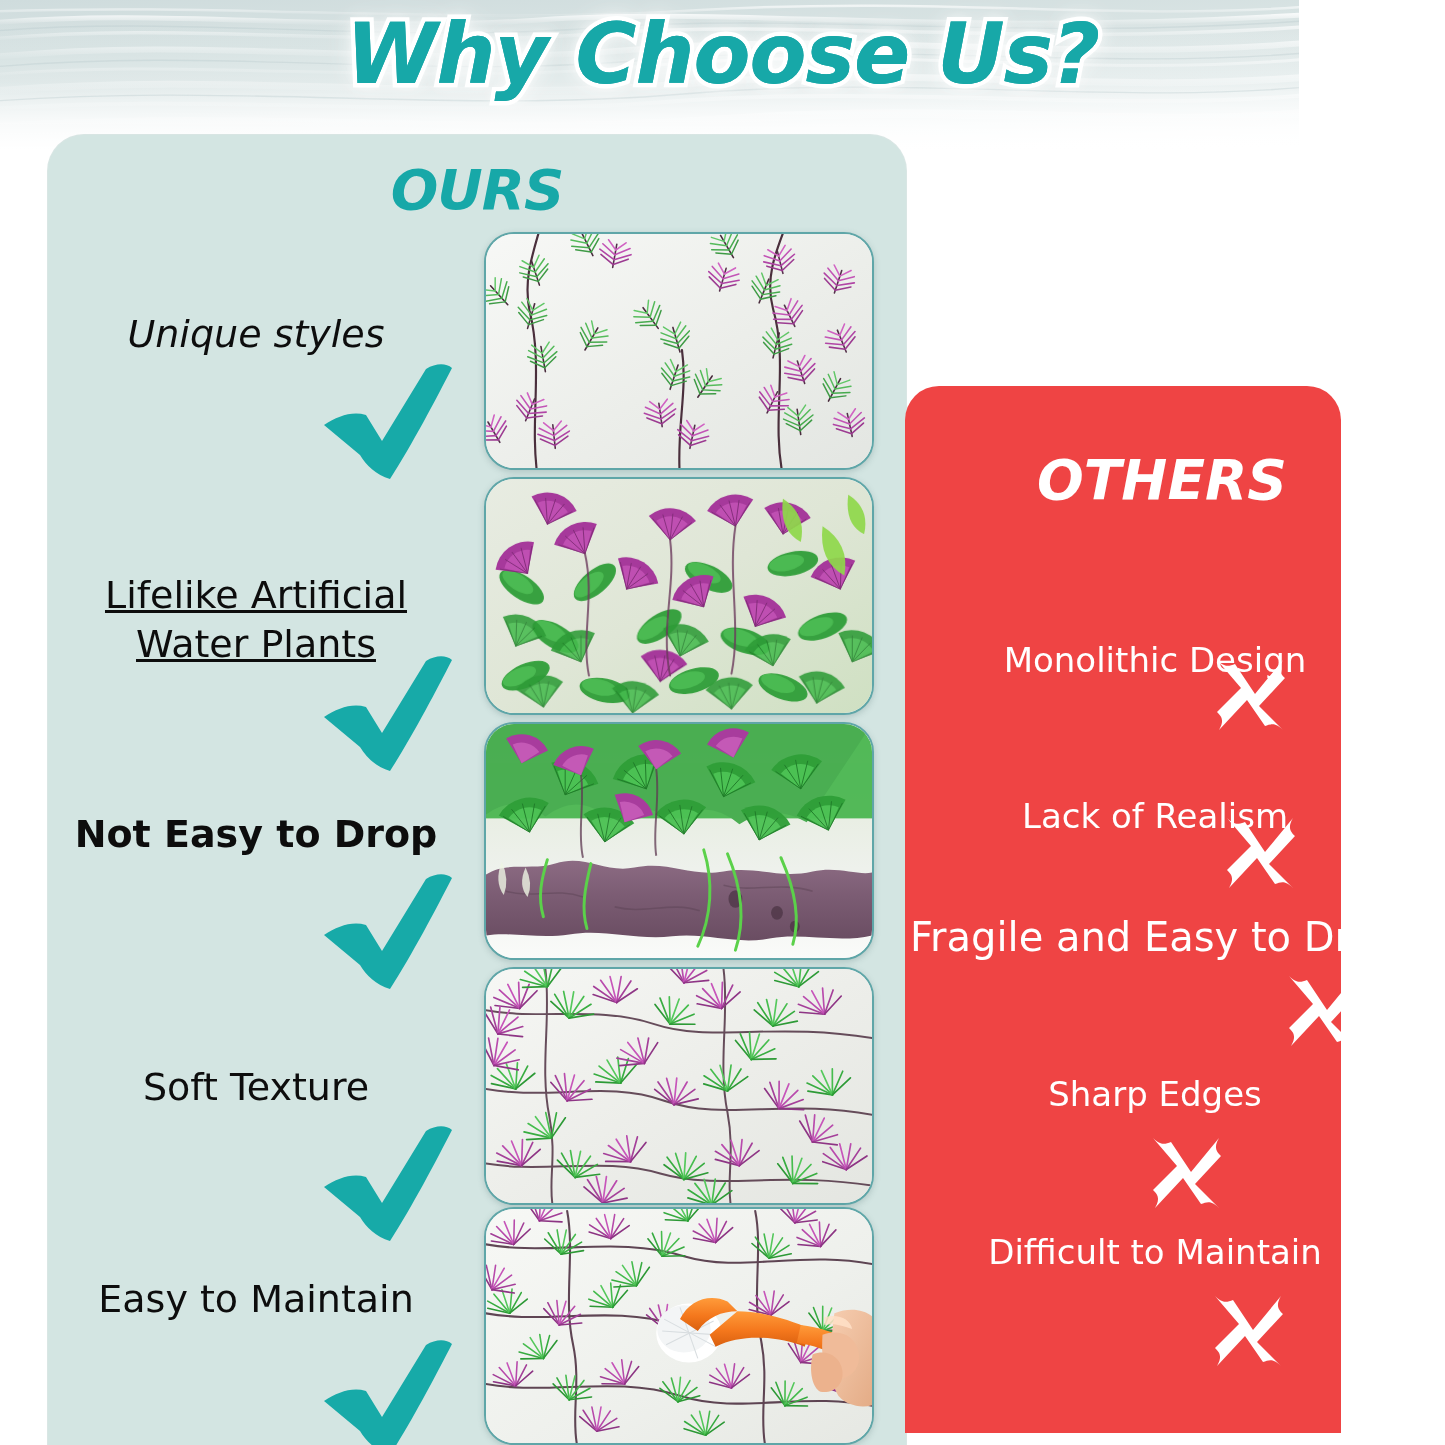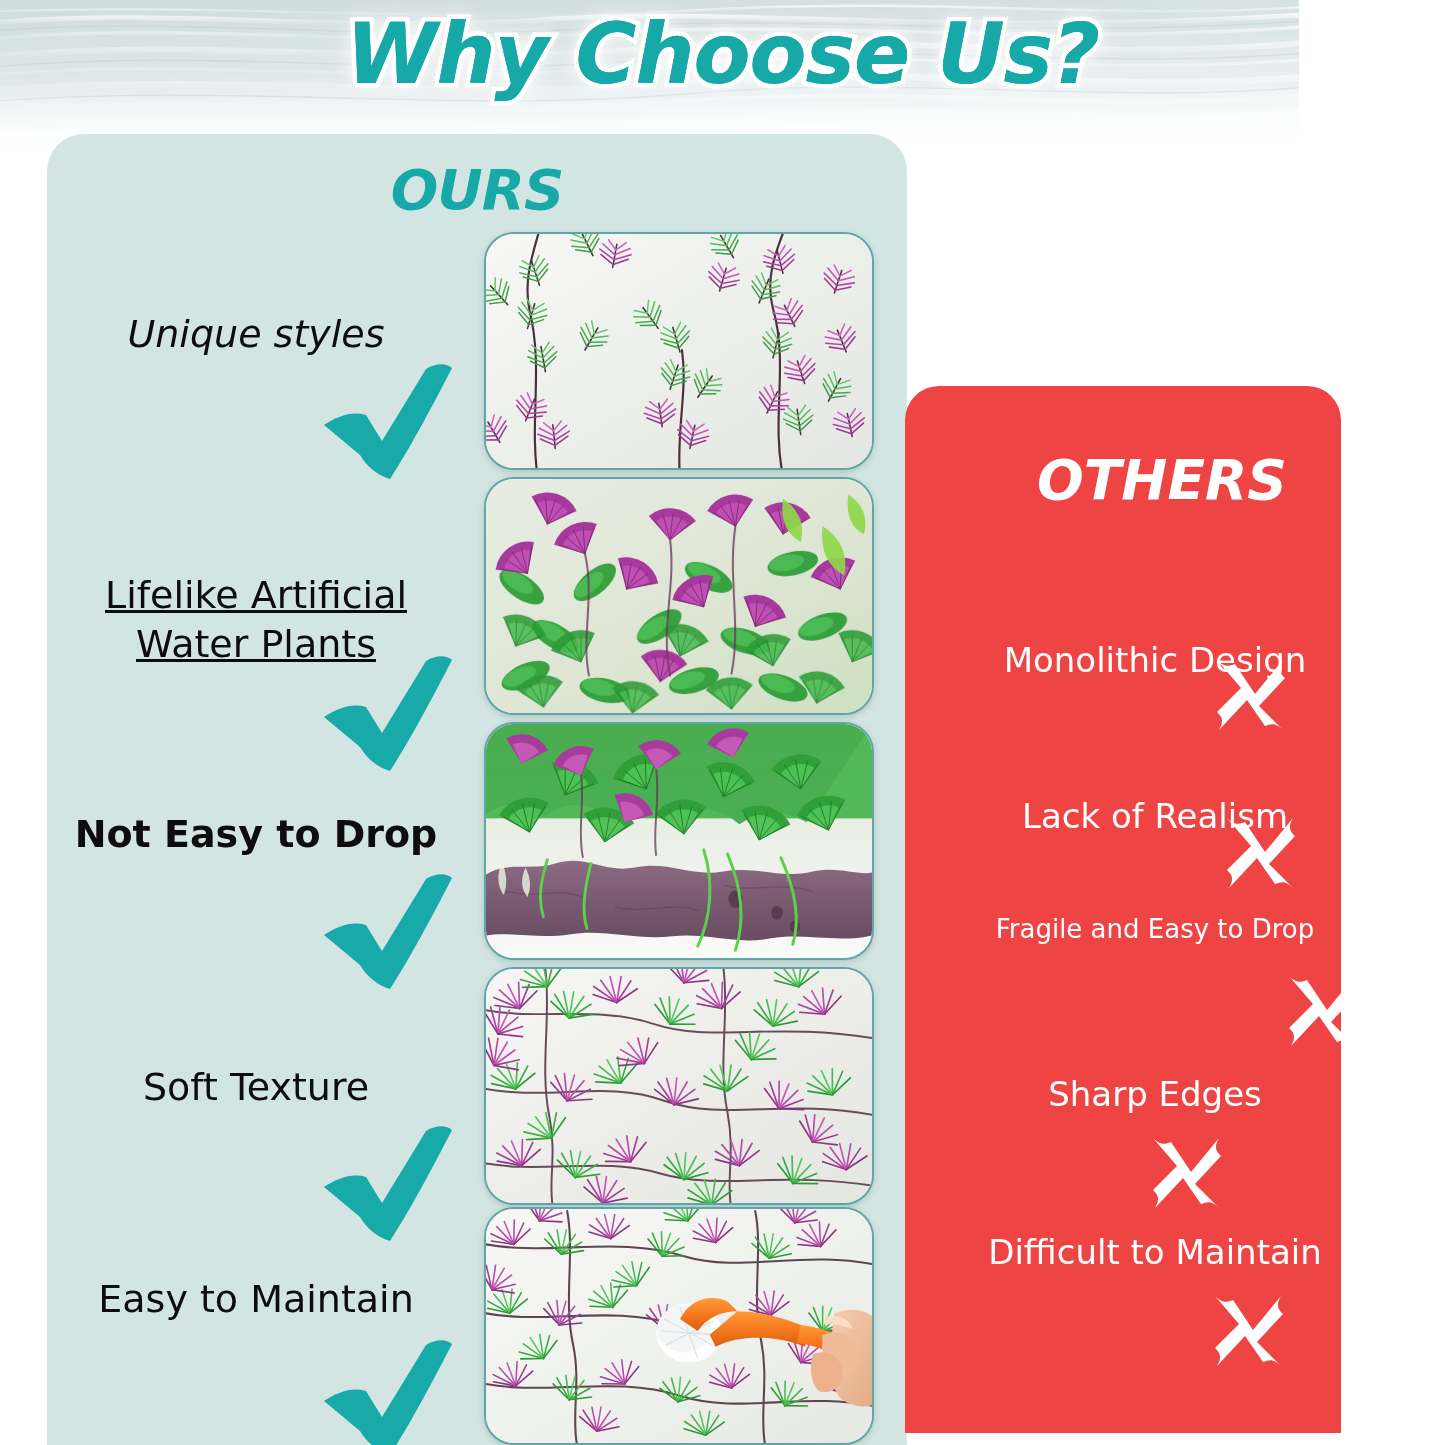--- a/index.html
+++ b/index.html
@@ -690,21 +690,21 @@
       <div class="others-x" style="left:316px; top:428px;">
         <svg viewBox="0 0 78 78">
             <g fill="#ffffff">
           <path d="M6,4 C14,12 18,10 24,8 L44,38 L72,4 C66,14 70,18 74,22 L48,50 L72,74 C64,66 60,68 54,70 L36,44 L8,74 C14,64 10,60 6,56 L30,32 Z"></path>
         </g>
           </svg>
       </div>
     </div>
 
     <div class="others-row">
-      <div class="others-label" style="top:528px; font-size:26px;">Fragile and Easy to Drop</div>
+      <div class="others-label" style="top:528px; font-size:40px;">Fragile and Easy to Drop</div>
       <div class="others-x" style="left:378px; top:586px;">
         <svg viewBox="0 0 78 78">
             <g fill="#ffffff">
           <path d="M6,4 C14,12 18,10 24,8 L44,38 L72,4 C66,14 70,18 74,22 L48,50 L72,74 C64,66 60,68 54,70 L36,44 L8,74 C14,64 10,60 6,56 L30,32 Z"></path>
         </g>
           </svg>
       </div>
     </div>
 
     <div class="others-row">

